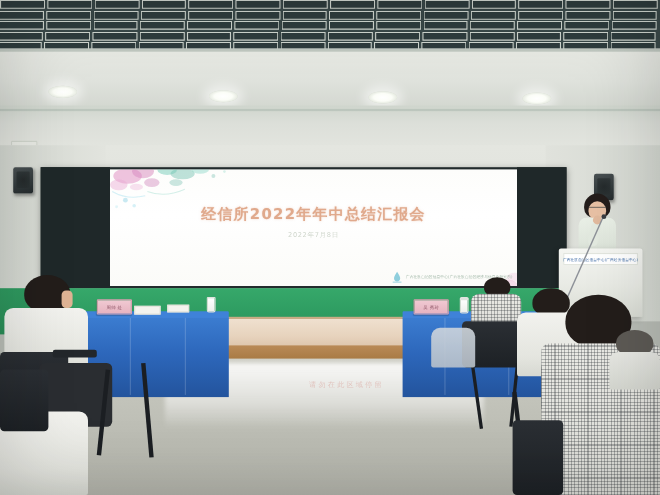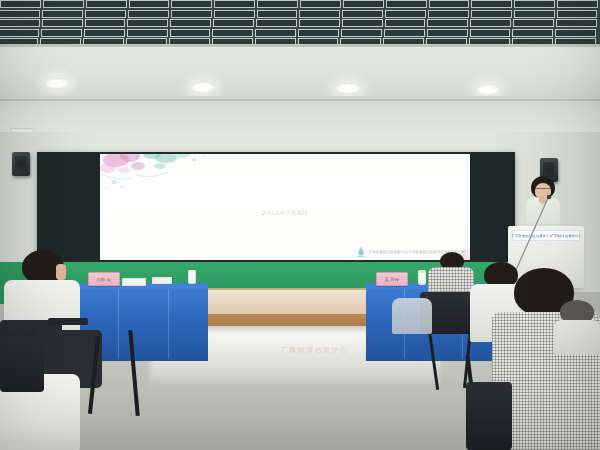--- a/index.html
+++ b/index.html
@@ -271,20 +271,21 @@
       </svg>
 
       <svg class="floral-r" viewBox="0 0 90 40">
         <g opacity="0.5">
           <ellipse cx="20" cy="14" rx="11" ry="6" fill="#d76ab0" opacity=".5"></ellipse>
           <ellipse cx="34" cy="10" rx="8" ry="5" fill="#c857a6" opacity=".45"></ellipse>
           <ellipse cx="12" cy="22" rx="7" ry="4" fill="#e38ac4" opacity=".4"></ellipse>
         </g>
       </svg>
 
+      <div class="slide-title">经信所2022年年中总结汇报会</div>
       <div class="slide-date">2022年7月8日</div>
 
       <div class="slide-footer">
         <svg class="slide-logo" viewBox="0 0 10 12">
           <path d="M5 1 C3.4 3.6 2.2 5.2 2.2 7 a2.8 2.8 0 0 0 5.6 0 C7.8 5.2 6.6 3.6 5 1 Z" fill="#46b0c9" opacity=".75"></path>
           <rect x="1" y="10" width="8" height="1" fill="#46b0c9" opacity=".6"></rect>
         </svg>
         <div class="slide-org">广西壮族自治区信息中心(广西壮族自治区经济与信息化研究所)</div>
       </div>
     </div>
@@ -293,21 +294,21 @@
   <div class="greenwall"></div>
   <div class="greenwall-l"></div>
   <div class="greenwall-r"></div>
 
   <div class="stage-edge"></div>
   <div class="stage-top"></div>
   <div class="stage-face"></div>
 
   <div class="floor"></div>
   <div class="floor-glare"></div>
-  <div class="floor-text">广西经济信息中心</div>
+  <div class="floor-text">请勿在此区域停留</div>
 
   <div>
     <div class="tbl-top" style="left:76px; top:283px; width:132px;"></div>
     <div class="tbl-skirt" style="left:76px; top:289px; width:132px; height:72px;"></div>
     <div class="tbl-fold" style="left:118px; top:289px; height:70px;"></div>
     <div class="tbl-fold" style="left:168px; top:289px; height:70px;"></div>
 
     <div class="namecard" style="left:88px; top:272px; width:30px;">
       <span>周帅 处</span>
     </div>

